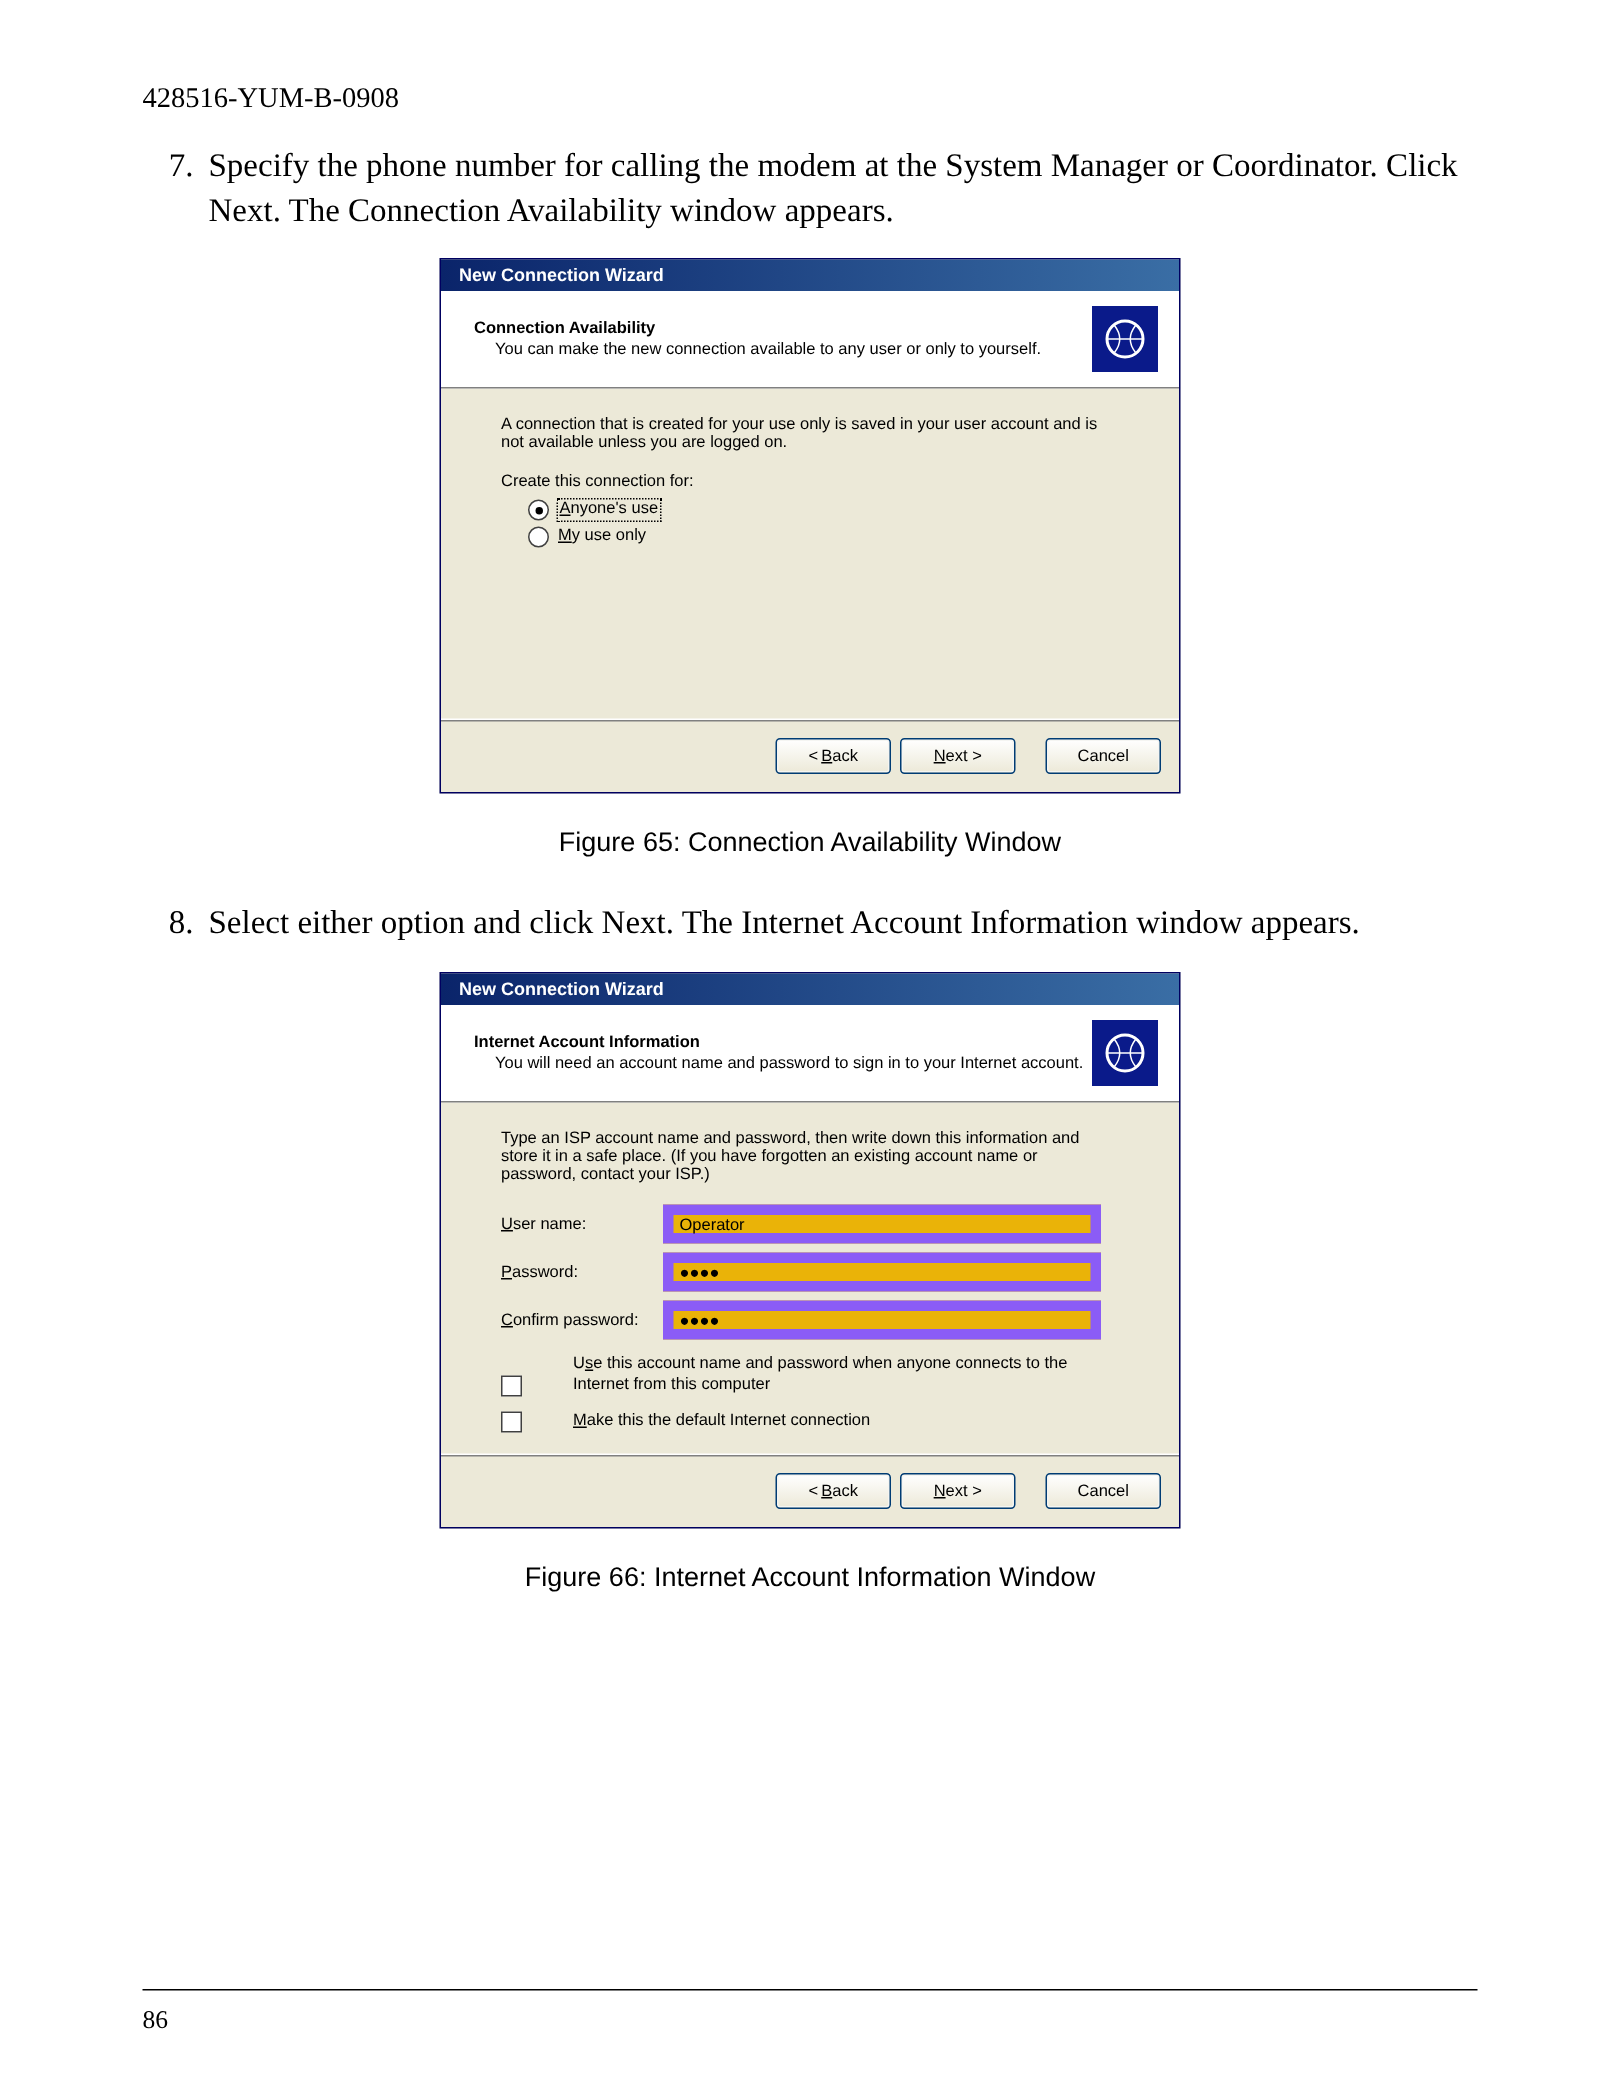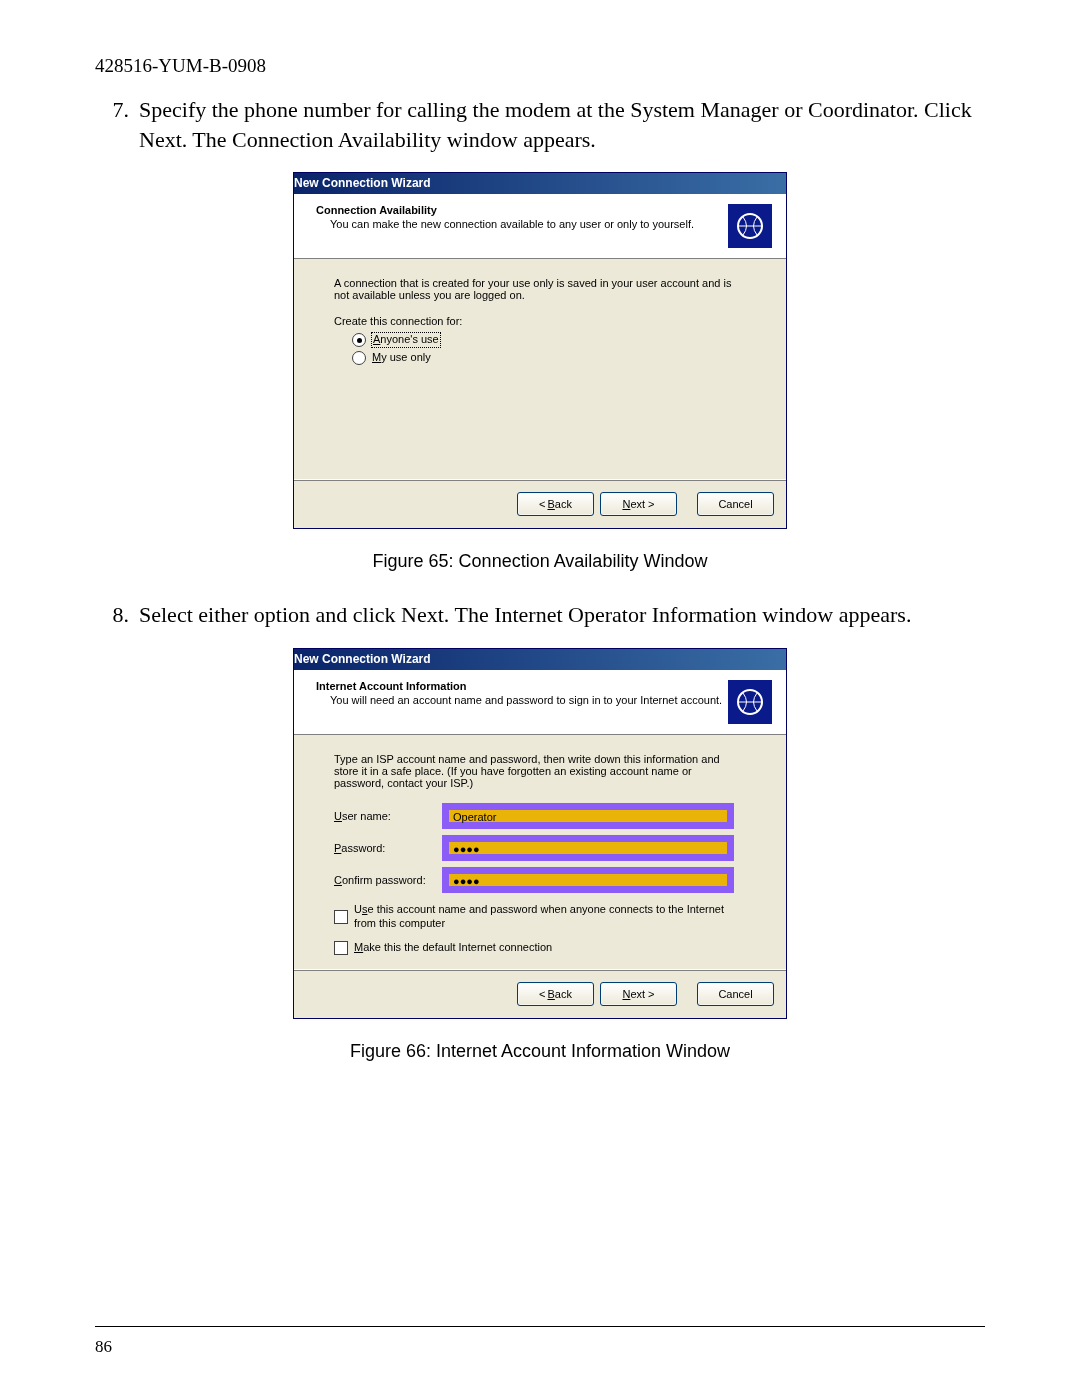--- a/index.html
+++ b/index.html
@@ -56,27 +56,28 @@
     font-family: Tahoma, Arial, sans-serif;
     font-size: 11px;
     color: #000;
     text-align: left;
   }
   .titlebar {
     background: linear-gradient(to right, #0a246a, #3a6ea5);
     color: #fff;
     font-weight: bold;
     font-size: 12px;
-    padding: 3px 6px 4px 0;
+    padding: 3px 6px 4px 12px;
   }
   .header-area {
     background: #fff;
     border-bottom: 1px solid #808080;
     padding: 10px 14px 10px 22px;
     display: flex;
+    align-items: center;
   }
   .header-text {
     flex: 1;
   }
   .header-title {
     font-weight: bold;
     margin-bottom: 2px;
   }
   .header-sub {
     padding-left: 14px;
@@ -147,21 +148,21 @@
     font-size: 11px;
     box-sizing: border-box;
   }
   .check {
     width: 12px; height: 12px;
     border: 1px solid #404040;
     background: #fff;
     margin-right: 6px;
     flex: 0 0 12px;
   }
-  .check-row { margin-left: 0; align-items: center; margin-top:10px; }
+  .check-row { margin-left: 0; align-items: flex-end; margin-top:10px;gap:28px; }
   .check-row .lbl { flex:1; line-height: 1.25; }
 
   .button-bar {
     border-top: 1px solid #fff;
     box-shadow: inset 0 1px 0 #808080;
     padding: 12px 12px 12px 12px;
     display: flex;
     justify-content: flex-end;
     gap: 6px;
   }
@@ -235,21 +236,21 @@
         <div class="win-btn">&lt; <span style="margin-left:2px"><span class="underline-letter">B</span>ack</span></div>
         <div class="win-btn"><span class="underline-letter">N</span>ext &gt;</div>
         <div class="win-btn gap-left">Cancel</div>
       </div>
     </div>
     <div class="figure-caption">Figure 65: Connection Availability Window</div>
   </div>
 
   <div class="step">
     <div class="step-num">8.</div>
-    <div class="step-body">Select either option and click Next. The Internet Operator Information window appears.</div>
+    <div class="step-body">Select either option and click Next. The Internet Account Information window appears.</div>
   </div>
 
   <div class="figure-wrap">
     <div class="win-dialog">
       <div class="titlebar">New Connection Wizard</div>
       <div class="header-area">
         <div class="header-text">
           <div class="header-title">Internet Account Information</div>
           <div class="header-sub">You will need an account name and password to sign in to your Internet account.</div>
         </div>

